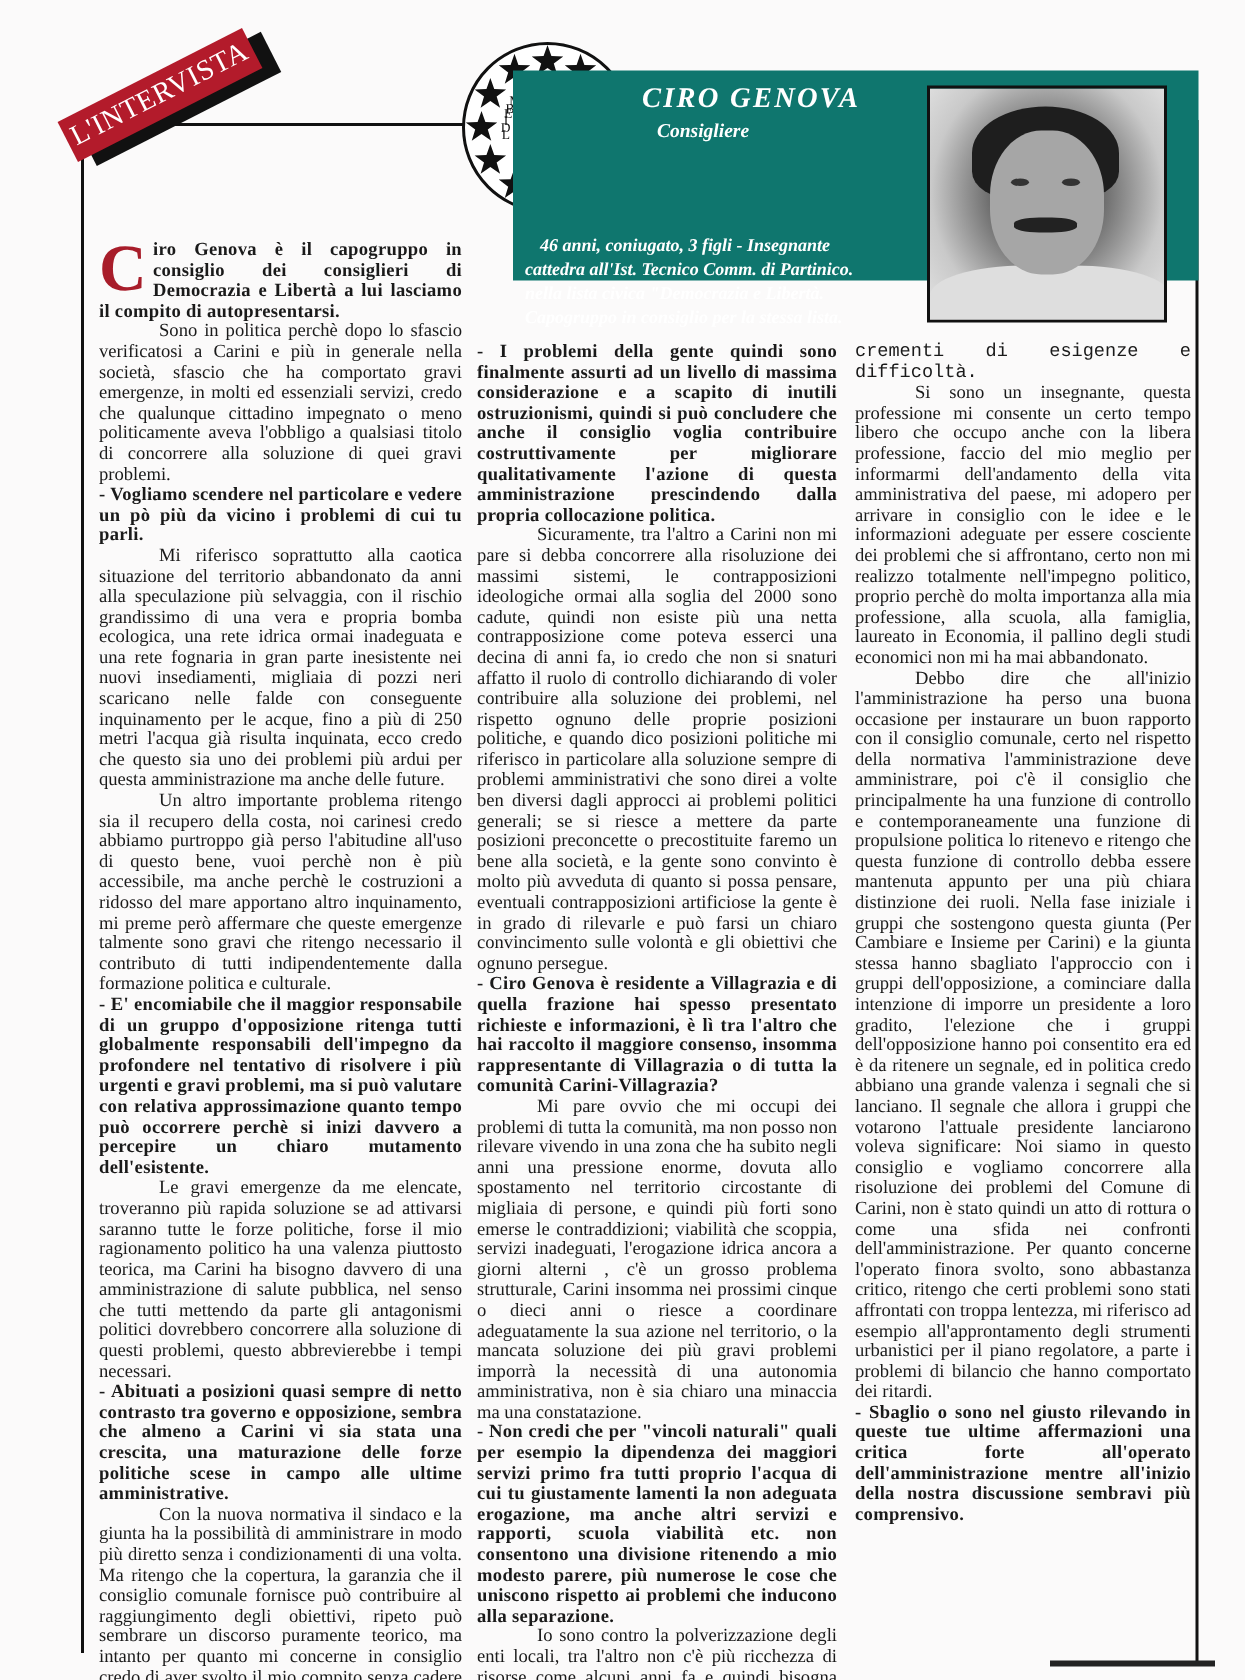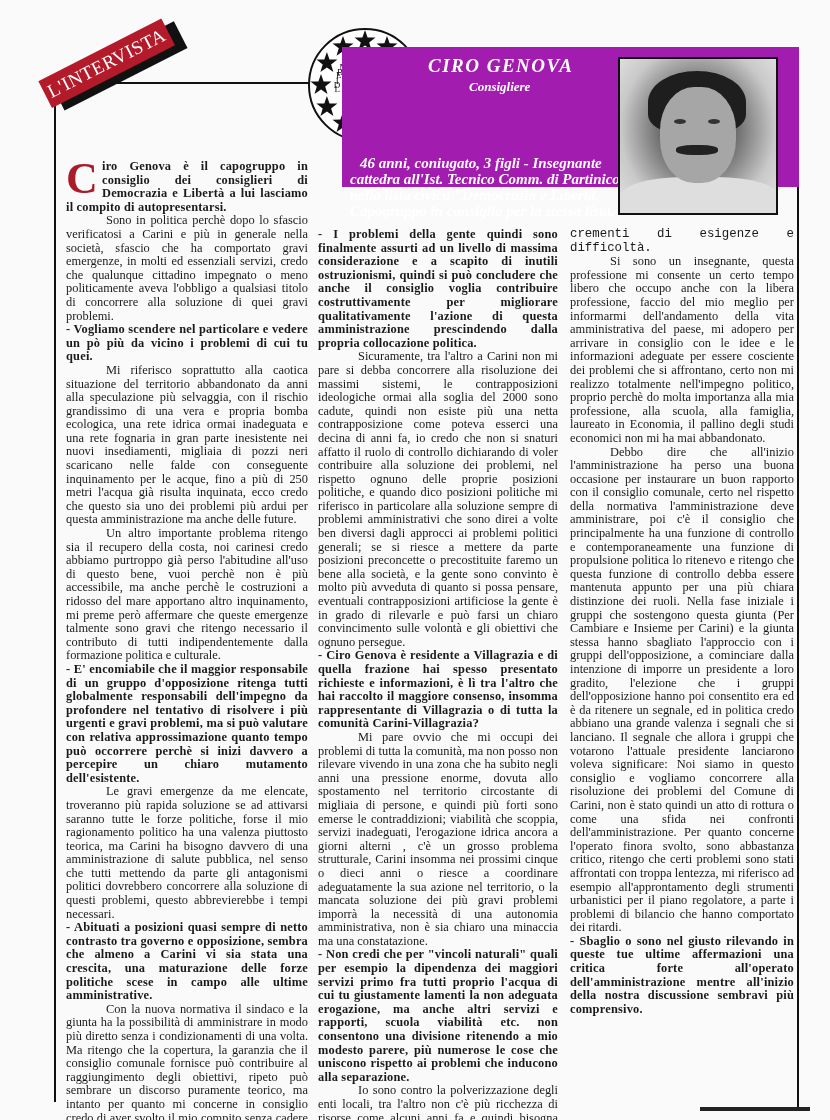--- a/index.html
+++ b/index.html
@@ -11,24 +11,24 @@
   .frame-right { position: absolute; left: 797px; top: 80px; width: 2px; height: 1030px; background: #111; }
   .frame-bottom { position: absolute; left: 700px; top: 1107px; width: 110px; height: 4px; background: #222; }
 
   .banner { position: absolute; left: 52px; top: 78px; transform: rotate(-27deg); transform-origin: left bottom; }
   .banner .shadow { position: absolute; left: 10px; top: 8px; width: 138px; height: 30px; background: #111; }
   .banner .label { position: relative; display: block; width: 138px; height: 30px; background: #b31b2b; color: #fff;
      font-family: "Liberation Serif", serif; font-size: 19px; letter-spacing: 0.5px; line-height: 30px; text-align: center; }
 
   .logo { position: absolute; left: 305px; top: 25px; width: 120px; height: 120px; }
 
-  .header-box { position: absolute; left: 342px; top: 47px; width: 457px; height: 140px; background: #a21caf; }
+  .header-box { position: absolute; left: 342px; top: 47px; width: 457px; height: 140px; background: #0f766e; }
   .name { position: absolute; left: 86px; top: 8px; color: #fff; font-style: italic; font-weight: bold; font-size: 19px; letter-spacing: 1.5px; }
-  .role { position: absolute; left: 96px; top: 32px; color: #fff; font-style: italic; font-weight: bold; font-size: 13px; margin-left: 31px; }
-  .bio { position: absolute; left: 8px; top: 108px; width: 290px; color: #fff; font-style: italic; font-weight: bold; font-size: 15px; line-height: 16px; }
+  .role { position: absolute; left: 96px; top: 32px; color: #fff; font-style: italic; font-weight: bold; font-size: 13px; }
+  .bio { position: absolute; left: 8px; top: 108px; width: 290px; color: #fff; font-style: italic; font-weight: bold; font-size: 12px; line-height: 16px; }
   .bio div { white-space: nowrap; }
   .photo { position: absolute; left: 618px; top: 57px; width: 160px; height: 158px; border: 2px solid #111; background: radial-gradient(ellipse at 50% 45%, #9a9a9a 0%, #6e6e6e 35%, #c9c9c9 70%, #e5e5e5 100%); overflow: hidden; }
   .photo .hair { position: absolute; left: 28px; top: 12px; width: 98px; height: 62px; border-radius: 50% 50% 30% 30%; background: #1e1e1e; }
   .photo .face { position: absolute; left: 40px; top: 28px; width: 76px; height: 96px; border-radius: 45%; background: #a6a6a6; }
   .photo .mst { position: absolute; left: 56px; top: 86px; width: 42px; height: 10px; border-radius: 40%; background: #222; }
   .photo .eye { position: absolute; top: 60px; width: 12px; height: 5px; background: #333; border-radius: 50%; }
   .photo .body { position: absolute; left: 0; top: 118px; width: 160px; height: 50px; background: #dedede; border-radius: 40% 40% 0 0; }
 
   .col { position: absolute; font-size: 12.4px; line-height: 13.6px; text-align: justify; }
   .col p { margin: 0; }
@@ -107,21 +107,21 @@
   <div class="hair"></div>
   <div class="face"></div>
   <div class="eye" style="left:54px"></div>
   <div class="eye" style="left:88px"></div>
   <div class="mst"></div>
 </div>
 
 <div class="col col1">
   <p class="q"><span class="dropcap">C</span><span>iro Genova è il capogruppo in consiglio dei consiglieri di Democrazia e Libertà a lui lasciamo il compito di autopresentarsi.</span></p>
   <p class="a">Sono in politica perchè dopo lo sfascio verificatosi a Carini e più in generale nella società, sfascio che ha comportato gravi emergenze, in molti ed essenziali servizi, credo che qualunque cittadino impegnato o meno politicamente aveva l'obbligo a qualsiasi titolo di concorrere alla soluzione di quei gravi problemi.</p>
-  <p class="q">- Vogliamo scendere nel particolare e vedere un pò più da vicino i problemi di cui tu quei.</p>
+  <p class="q">- Vogliamo scendere nel particolare e vedere un pò più da vicino i problemi di cui tu parli.</p>
   <p class="a">Mi riferisco soprattutto alla caotica situazione del territorio abbandonato da anni alla speculazione più selvaggia, con il rischio grandissimo di una vera e propria bomba ecologica, una rete idrica ormai inadeguata e una rete fognaria in gran parte inesistente nei nuovi insediamenti, migliaia di pozzi neri scaricano nelle falde con conseguente inquinamento per le acque, fino a più di 250 metri l'acqua già risulta inquinata, ecco credo che questo sia uno dei problemi più ardui per questa amministrazione ma anche delle future.</p>
   <p class="a">Un altro importante problema ritengo sia il recupero della costa, noi carinesi credo abbiamo purtroppo già perso l'abitudine all'uso di questo bene, vuoi perchè non è più accessibile, ma anche perchè le costruzioni a ridosso del mare apportano altro inquinamento, mi preme però affermare che queste emergenze talmente sono gravi che ritengo necessario il contributo di tutti indipendentemente dalla formazione politica e culturale.</p>
   <p class="q">- E' encomiabile che il maggior responsabile di un gruppo d'opposizione ritenga tutti globalmente responsabili dell'impegno da profondere nel tentativo di risolvere i più urgenti e gravi problemi, ma si può valutare con relativa approssimazione quanto tempo può occorrere perchè si inizi davvero a percepire un chiaro mutamento dell'esistente.</p>
   <p class="a">Le gravi emergenze da me elencate, troveranno più rapida soluzione se ad attivarsi saranno tutte le forze politiche, forse il mio ragionamento politico ha una valenza piuttosto teorica, ma Carini ha bisogno davvero di una amministrazione di salute pubblica, nel senso che tutti mettendo da parte gli antagonismi politici dovrebbero concorrere alla soluzione di questi problemi, questo abbrevierebbe i tempi necessari.</p>
   <p class="q">- Abituati a posizioni quasi sempre di netto contrasto tra governo e opposizione, sembra che almeno a Carini vi sia stata una crescita, una maturazione delle forze politiche scese in campo alle ultime amministrative.</p>
   <p class="a">Con la nuova normativa il sindaco e la giunta ha la possibilità di amministrare in modo più diretto senza i condizionamenti di una volta. Ma ritengo che la copertura, la garanzia che il consiglio comunale fornisce può contribuire al raggiungimento degli obiettivi, ripeto può sembrare un discorso puramente teorico, ma intanto per quanto mi concerne in consiglio credo di aver svolto il mio compito senza cadere nella trappola della demagogia nè in posizioni politiche preconcette non facendo ciò, tra l'altro, parte del mio bagaglio culturale nè del mio carattere. Indubbiamente non mi riconosco pienamente in questa amministrazione però ritengo che l'obiettivo principale da raggiungere cioè quello del risanamento della situazione in cui versa il paese è un problema comune.</p>
 </div>
 
 <div class="col col2">
   <p class="q">- I problemi della gente quindi sono finalmente assurti ad un livello di massima considerazione e a scapito di inutili ostruzionismi, quindi si può concludere che anche il consiglio voglia contribuire costruttivamente per migliorare qualitativamente l'azione di questa amministrazione prescindendo dalla propria collocazione politica.</p>

